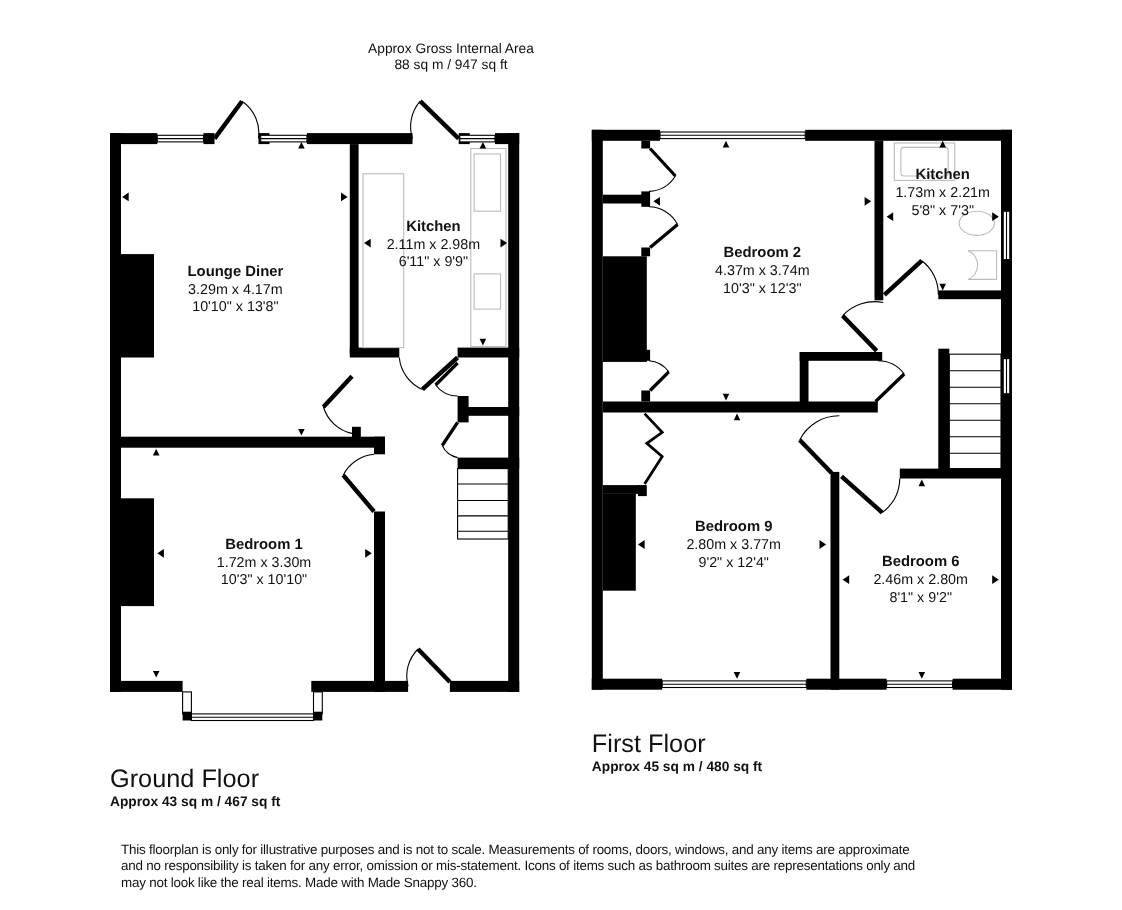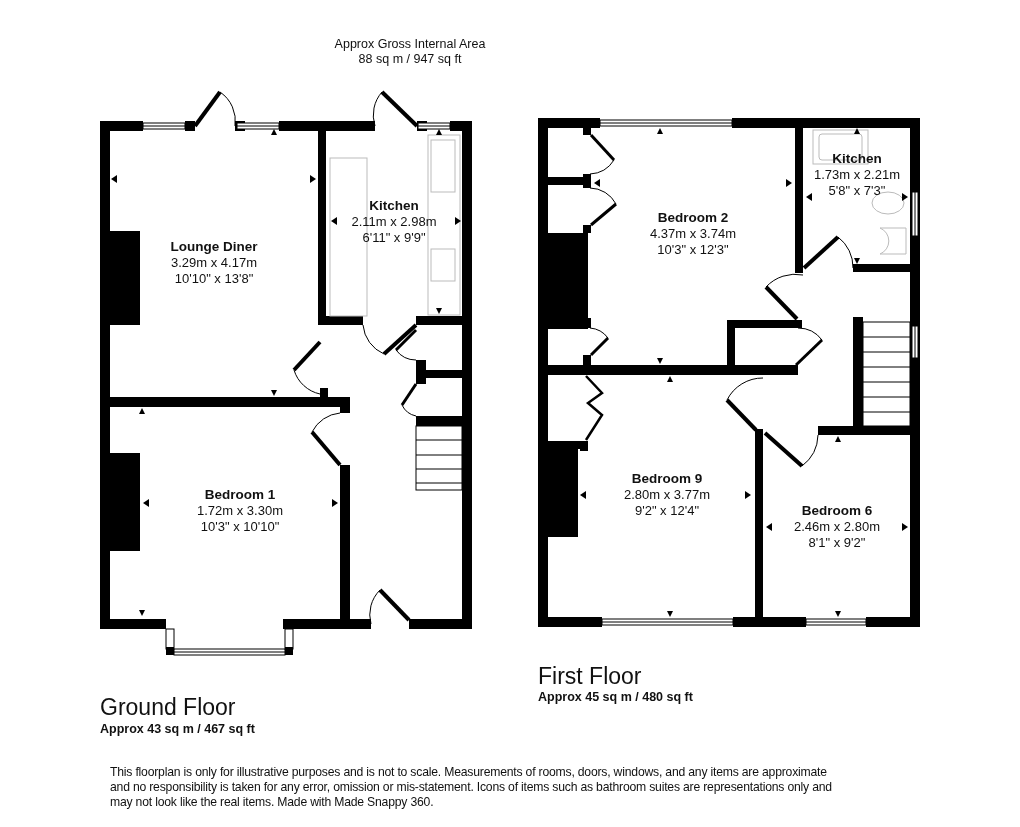--- a/index.html
+++ b/index.html
@@ -242,21 +242,21 @@
   <div class="rn">Kitchen</div>
   <div>2.11m x 2.98m</div>
   <div>6'11" x 9'9"</div>
 </div>
 <div class="room-label" style="left:240px; top:487px;">
   <div class="rn">Bedroom 1</div>
   <div>1.72m x 3.30m</div>
   <div>10'3" x 10'10"</div>
 </div>
 
-<div class="room-label" style="left:693px; top:210px;">
+<div class="room-label" style="left:693px; top:222px;">
   <div class="rn">Bedroom 2</div>
   <div>4.37m x 3.74m</div>
   <div>10'3" x 12'3"</div>
 </div>
 <div class="room-label" style="left:857px; top:151px;">
   <div class="rn">Kitchen</div>
   <div>1.73m x 2.21m</div>
   <div>5'8" x 7'3"</div>
 </div>
 <div class="room-label" style="left:667px; top:471px;">

